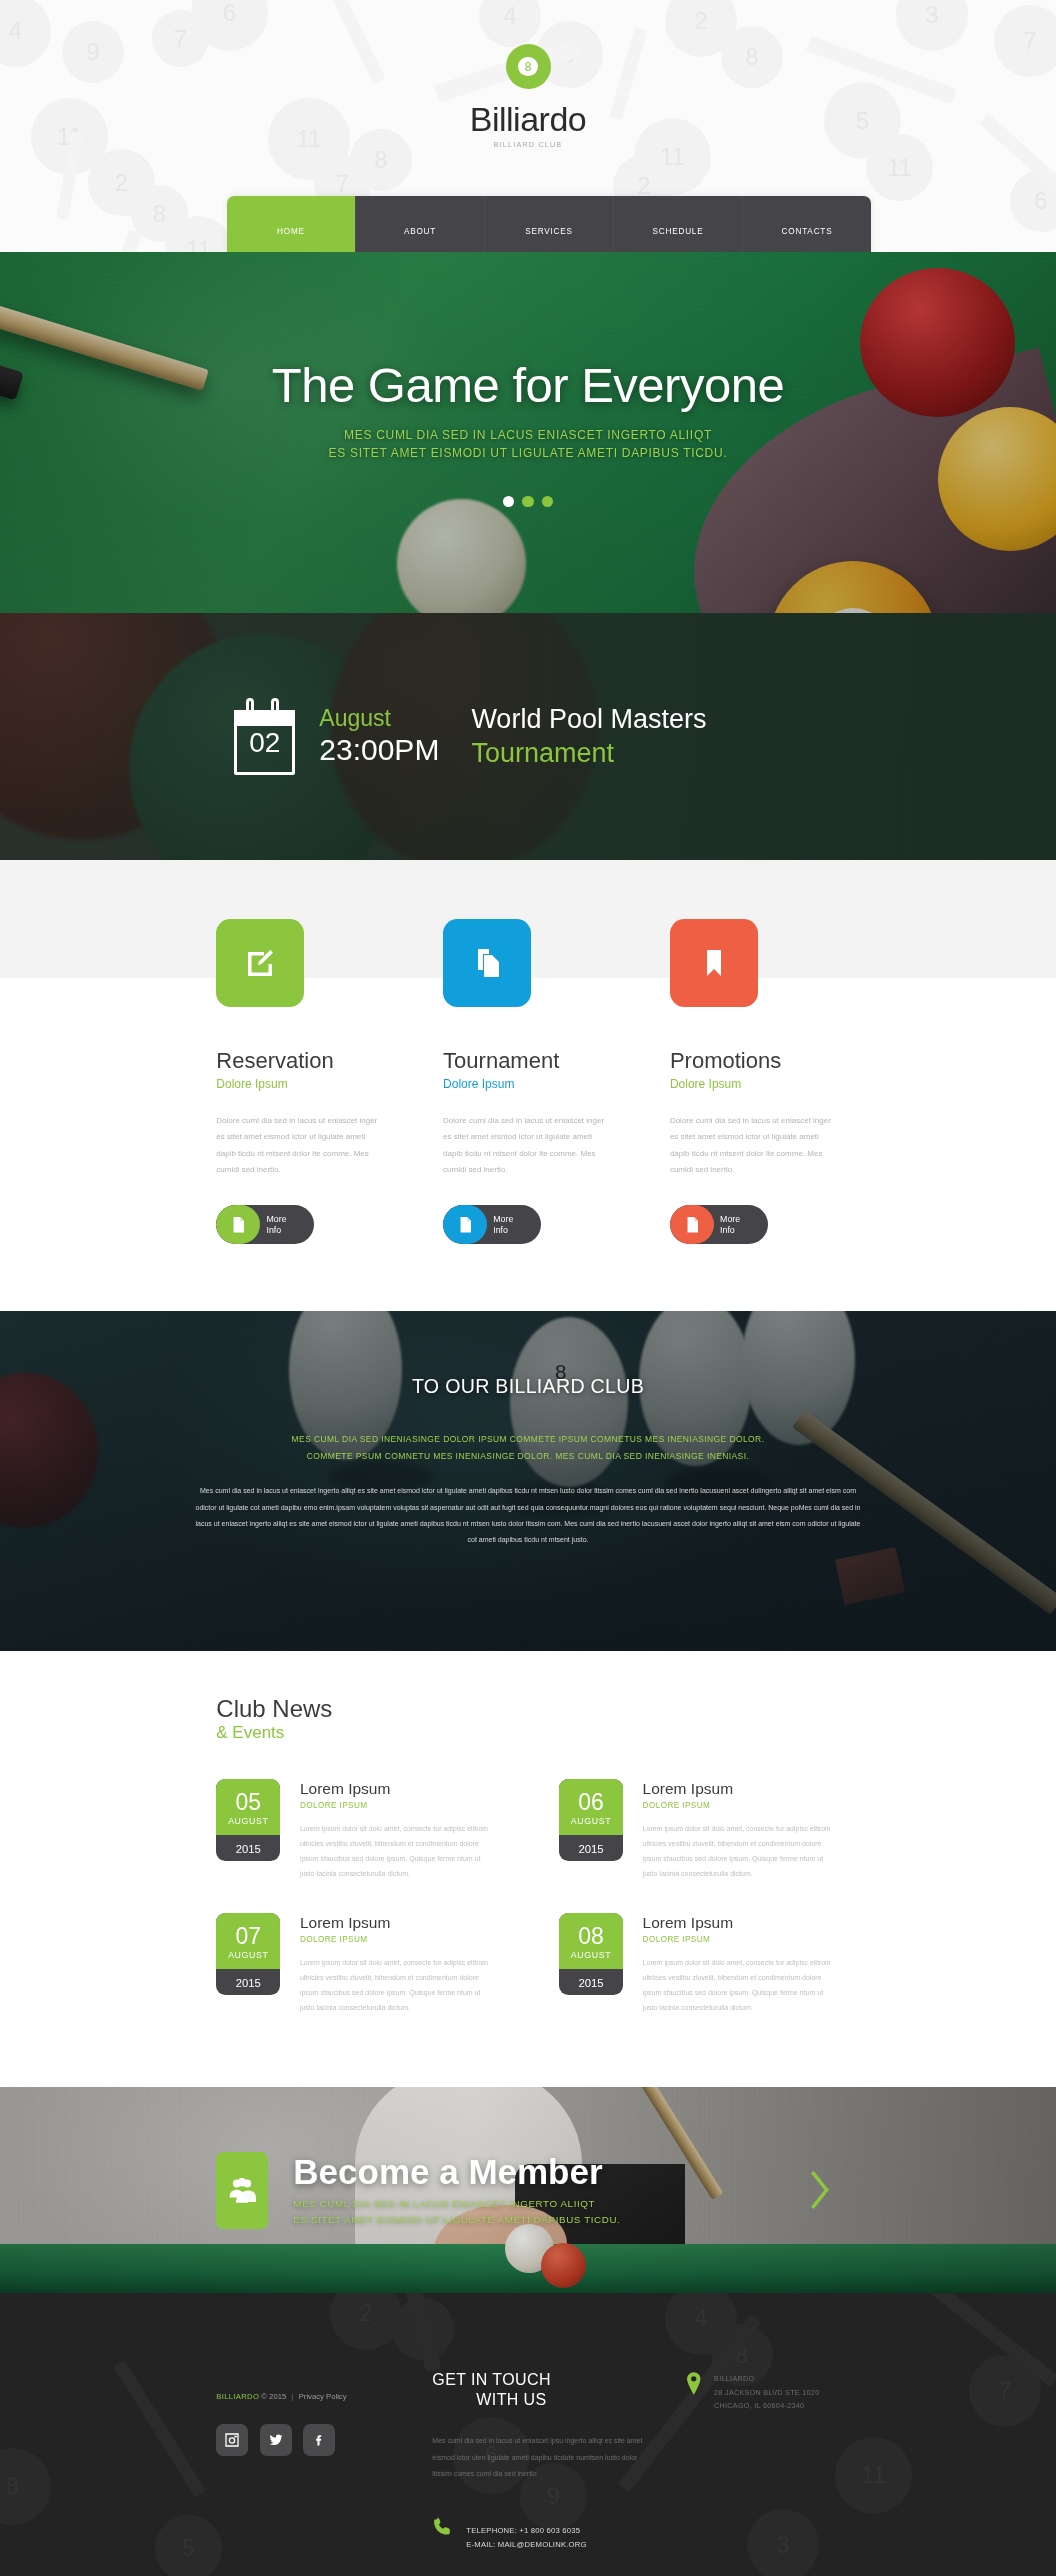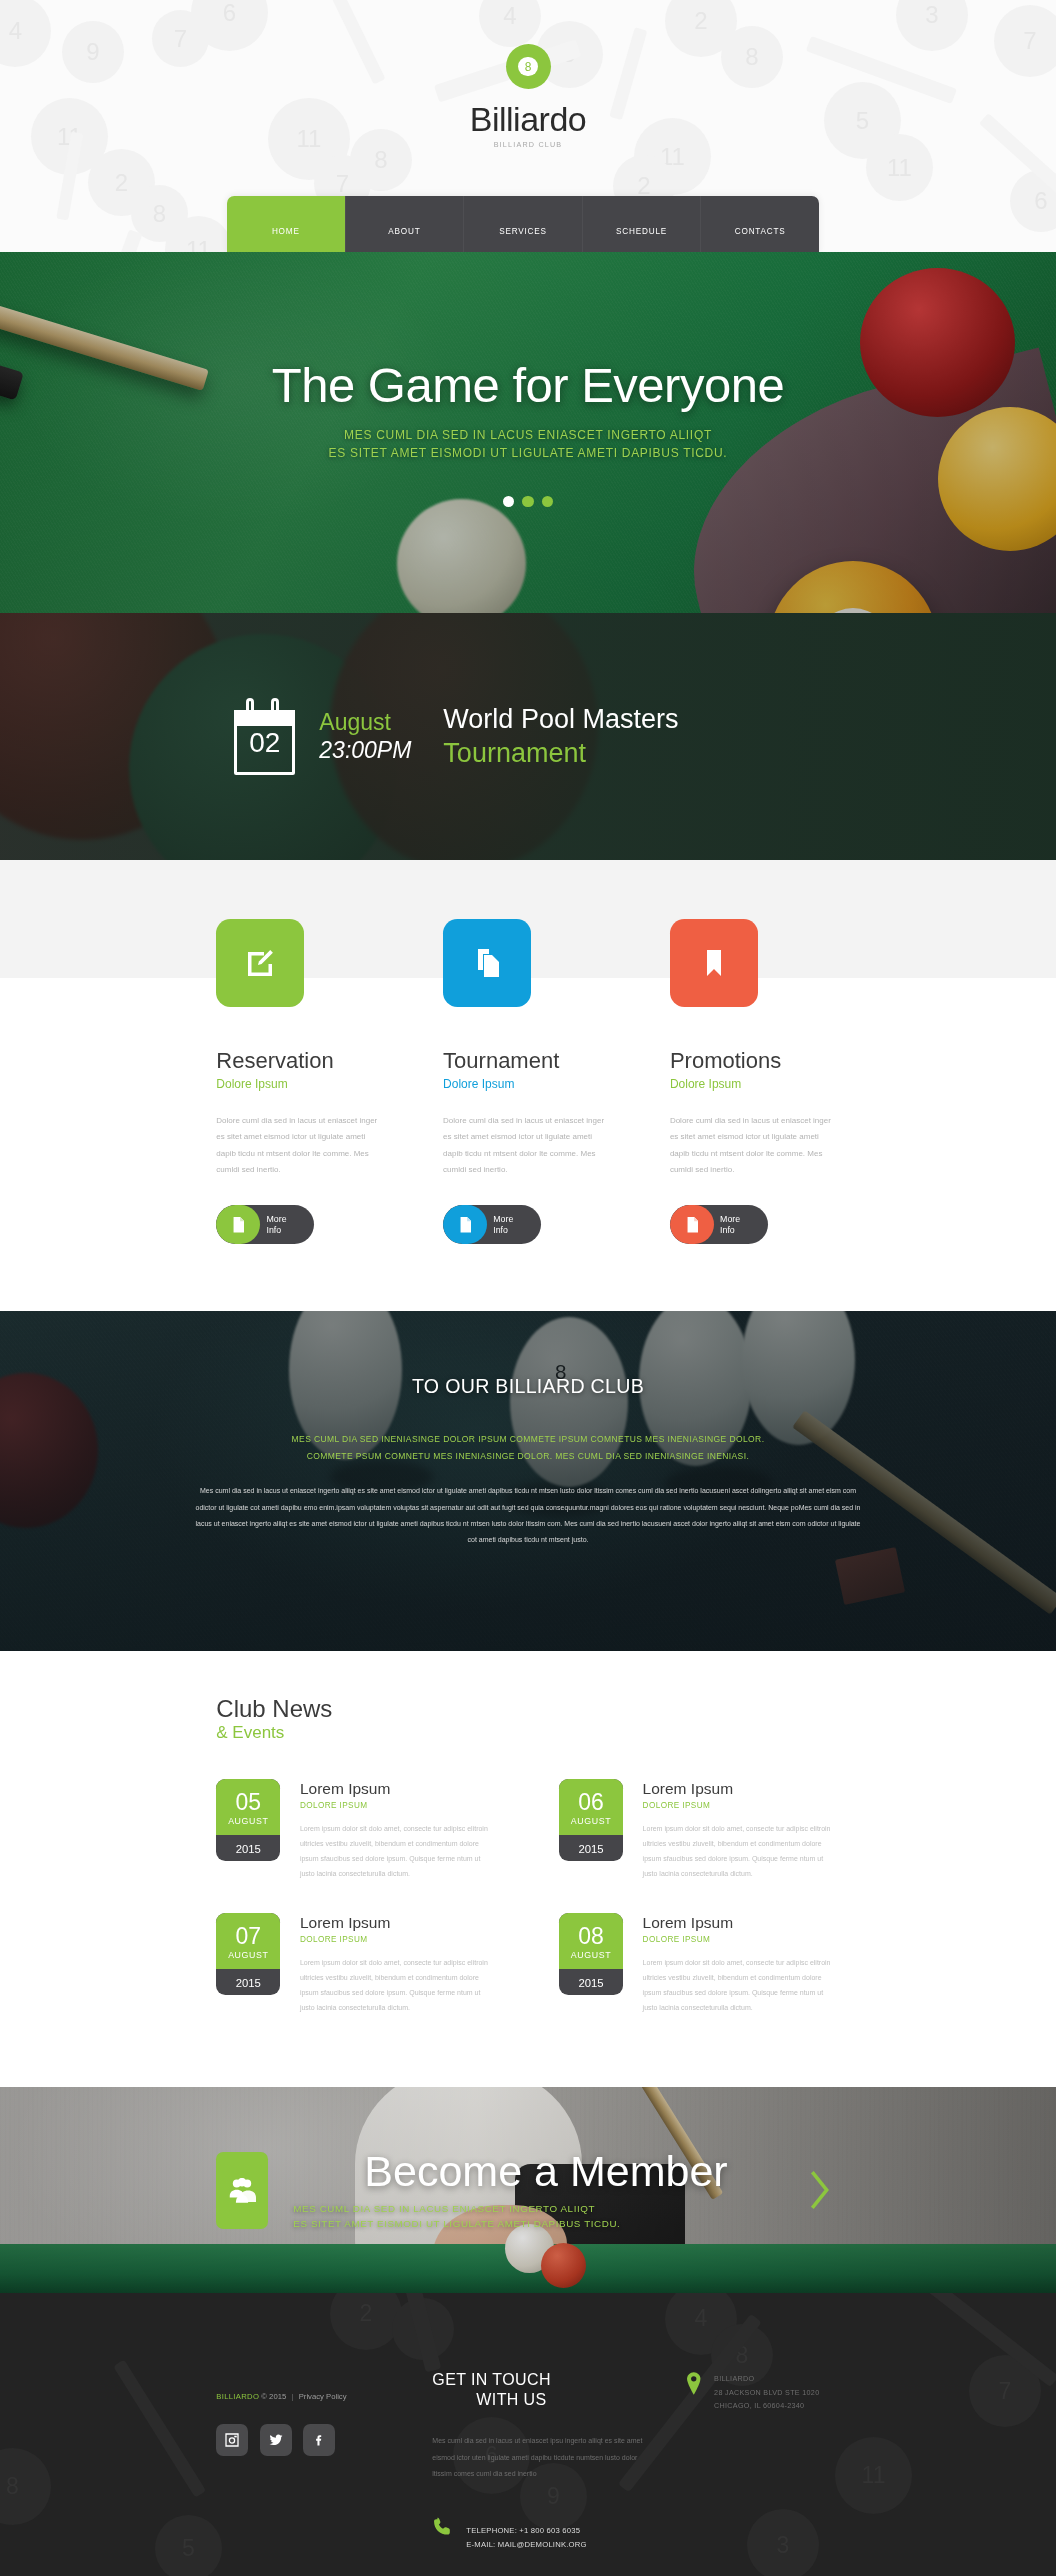--- a/index.html
+++ b/index.html
@@ -72,21 +72,21 @@
     font-size:7.2px;
     letter-spacing:1.2px;
     color:#a8a8a8;
     font-weight:400;
   }
 
   
   .nav {
     position:absolute;
     left:227px; top:196px;
-    width:592px; height:58px;
+    width:644px; height:58px;
     display:flex;
     border-radius:7.2px 7.2px 0 0;
     overflow:hidden;
     z-index:20;
     box-shadow:0 -1px 7.2px rgba(0,0,0,.08);
   }
   .nav-item {
     flex:1;
     background:#454549;
     color:#ffffff;
@@ -291,21 +291,21 @@
     text-align:center;
     color:#ffffff;
     font-size:28px;
     font-weight:300;
   }
   .event-when { margin-right:32px; }
   .event-month {
     font-size:23px; color:#8cc63e; font-weight:300; line-height:1.2;
   }
   .event-time {
-    font-size:23px; color:#ffffff; font-weight:300; line-height:1.2;font-style:italic;
+    font-size:30px; color:#ffffff; font-weight:300; line-height:1.2;
   }
   .event-name-a {
     font-size:27px; color:#ffffff; font-weight:300; line-height:1.25;
   }
   .event-name-b {
     font-size:27px; color:#8cc63e; font-weight:300; line-height:1.25;
   }
 
   
   .services {
@@ -591,23 +591,22 @@
     width:52px; height:77px;
     background:#8cc63e;
     border-radius:7.2px;
     display:flex; align-items:center; justify-content:center;
     flex:0 0 auto;
     margin-right:25px;
   }
   .cta-icon svg { width:28px; height:25px; fill:#ffffff; }
   .cta-texts { flex:1; }
   .cta-title {
-    font-size:43px; color:#ffffff; font-weight:400; line-height:1.1;
+    font-size:35px; color:#ffffff; font-weight:700; line-height:1.1;
     text-shadow:0 1.5px 7.2px rgba(0,0,0,.4);
-    text-align:center;
   }
   .cta-sub {
     margin-top:5.2px;
     font-size:9.8px;
     color:#9fd14f;
     line-height:1.6;
     letter-spacing:0.6px;
     text-shadow:0 1px 4.1px rgba(0,0,0,.45);
   }
   .cta-arrow {

